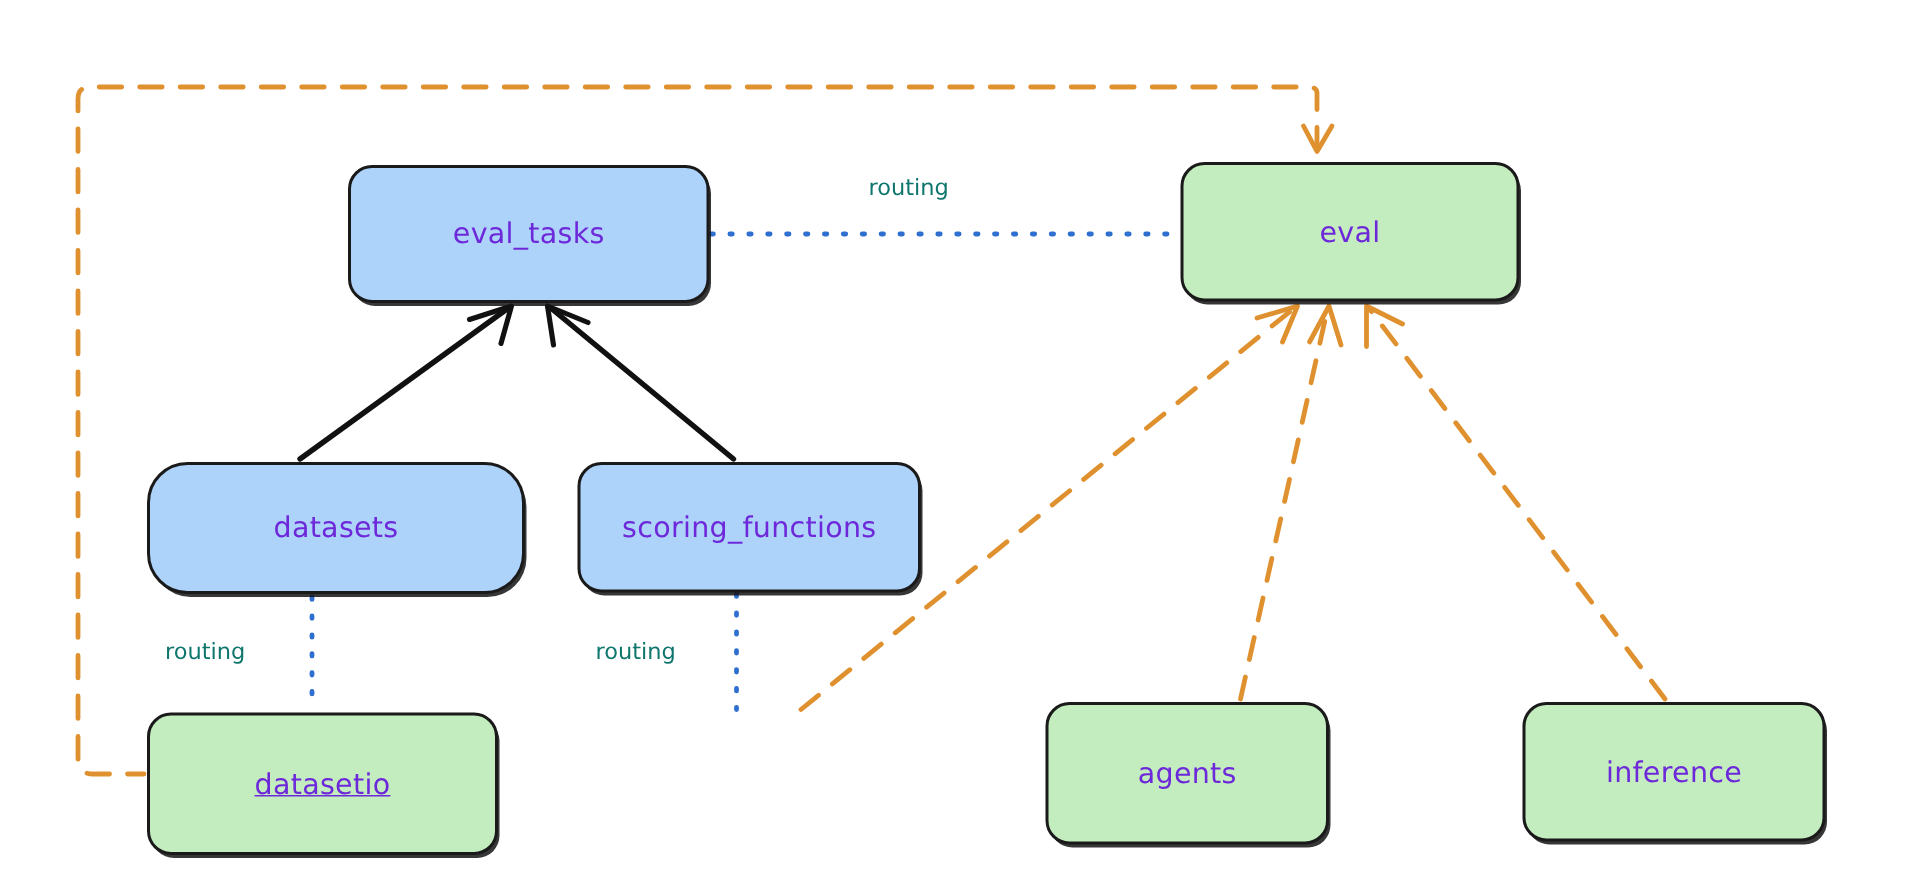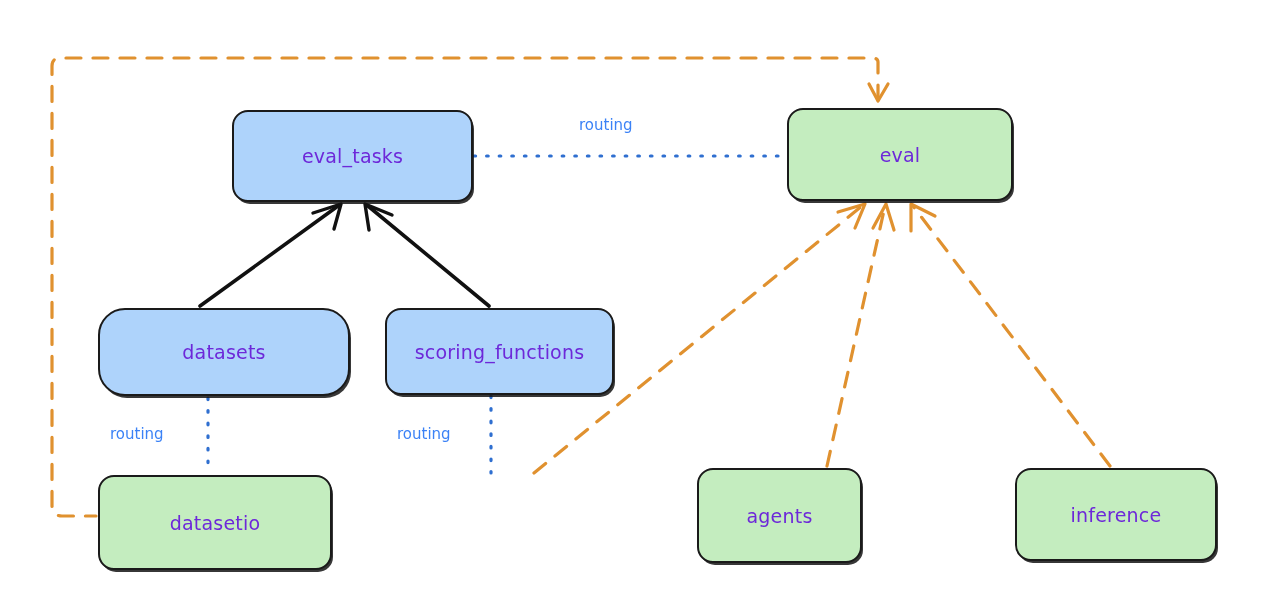--- a/index.html
+++ b/index.html
@@ -40,21 +40,21 @@
     letter-spacing: 0.2px;
     font-family: "DejaVu Sans", sans-serif;
     box-shadow: 2px 3px 0 -1px rgba(20,20,20,0.85);
   }
   .node.blue  { background: #aed3fb; }
   .node.green { background: #c4edbf; }
   .node-label { pointer-events: none; }
 
   .edge-label {
     position: absolute;
-    color: #3b82f6;
+    color: #0f766e;
     font-size: 15px;
     font-family: "DejaVu Sans", sans-serif;
     white-space: nowrap;
   }
 </style>
 </head>
 <body>
 
 <div id="diagram-root">
 
@@ -112,26 +112,26 @@
   </div>
 
   <div class="node blue" style="left:98px; top:308px; width:252px; height:88px;border-radius:27px;">
     <span class="node-label">datasets</span>
   </div>
 
   <div class="node blue" style="left:385px; top:308px; width:229px; height:87px;text-align:center;">
     <span class="node-label">scoring_functions</span>
   </div>
 
-  <div class="node green" style="left:98px; top:475px; width:234px; height:95px;">
+  <div class="node green" style="left:98px; top:475px; width:234px; height:95px;text-decoration:underline;">
     <span class="node-label">datasetio</span>
   </div>
 
 
-  <div class="node green" style="left:697px; top:468px; width:165px; height:95px;">
+  <div class="node green" style="left:697px; top:468px; width:189px; height:95px;">
     <span class="node-label">agents</span>
   </div>
 
   <div class="node green" style="left:1015px; top:468px; width:202px; height:93px;">
     <span class="node-label">inference</span>
   </div>
 
   <div class="edge-label" style="left:579px; top:116px;">routing</div>
 
   <div class="edge-label" style="left:110px; top:425px;">routing</div>

